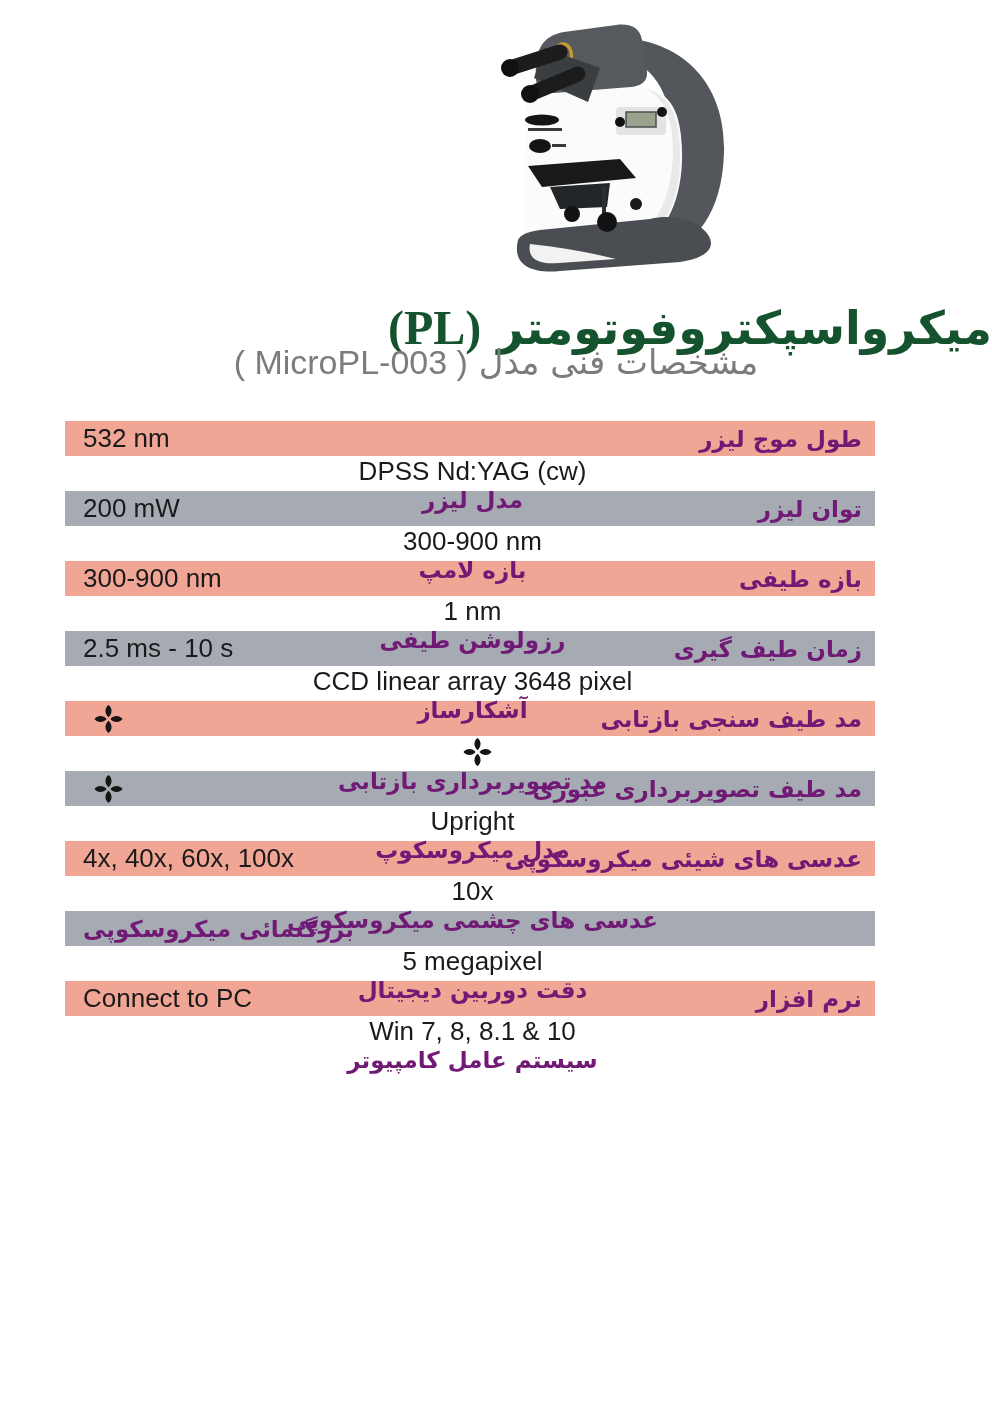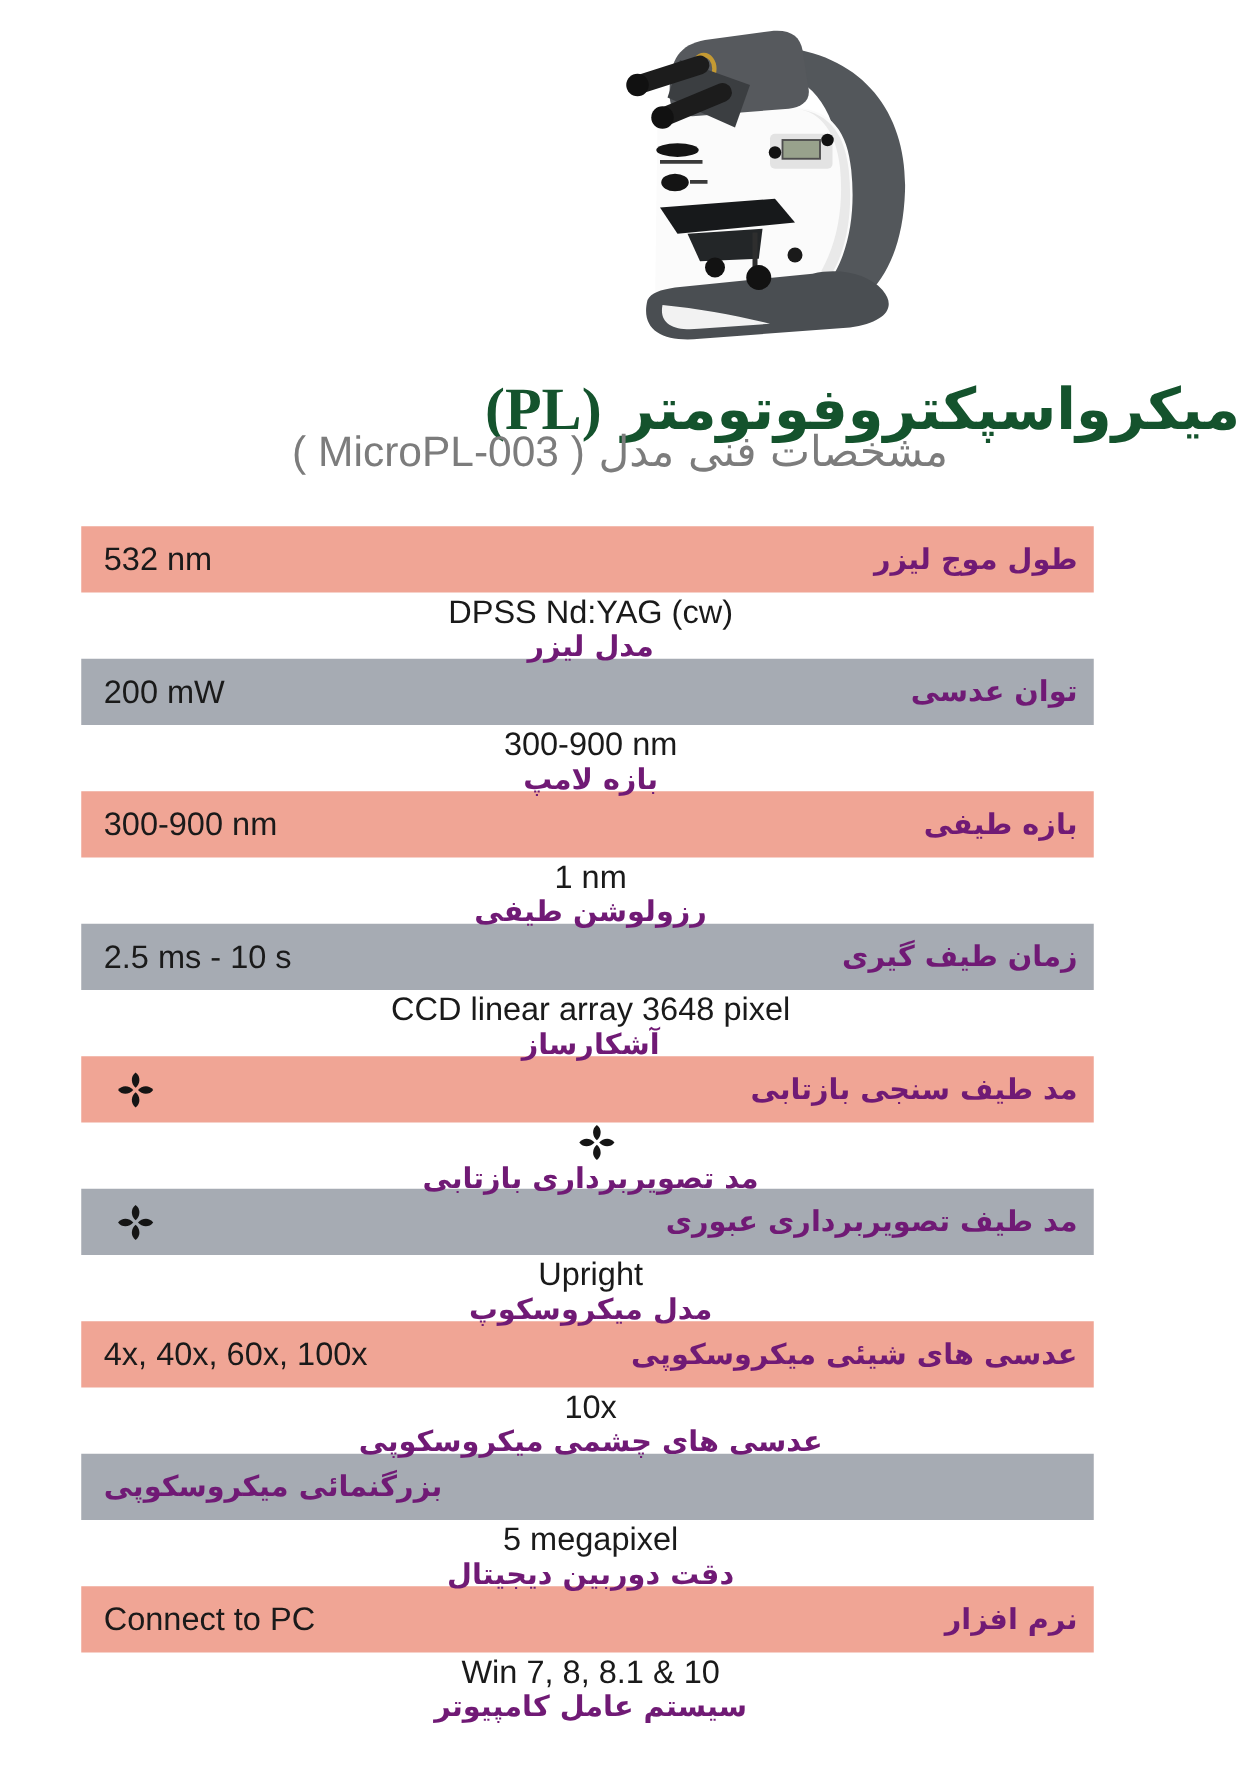--- a/index.html
+++ b/index.html
@@ -20,21 +20,21 @@
   }
   .subtitle{
     position:absolute;left:0;top:342px;width:100%;text-align:center;
     direction:rtl;color:#7c7c7c;font-size:34px;
     font-family:"DejaVu Sans", sans-serif;
   }
   .subtitle .latin{font-family:"Liberation Sans", sans-serif;}
   
   .spec-table{position:absolute;left:65px;top:421px;width:810px;}
   .row{
-    height:53px;display:flex;align-items:center;justify-content:space-between;
+    height:35px;display:flex;align-items:center;justify-content:space-between;
     box-sizing:border-box;padding:0 13px 0 18px;
   }
   .row.salmon{background:#f0a595;}
   .row.gray{background:#a6abb3;}
   .row.white{background:transparent;flex-direction:column;}
   .value{
     font-size:26px;color:#1a1a1a;font-family:"Liberation Sans", sans-serif;
     white-space:nowrap;display:flex;align-items:center;
   }
   .label{
@@ -105,21 +105,21 @@
     <div class="label">طول موج لیزر</div>
   </div>
 
   <div class="row white">
     <div class="value">DPSS Nd:YAG (cw)</div>
     <div class="label">مدل لیزر</div>
   </div>
 
   <div class="row gray">
     <div class="value">200 mW</div>
-    <div class="label">توان عدسی</div>
+    <div class="label">توان لیزر</div>
   </div>
 
   <div class="row white">
     <div class="value">300-900 nm</div>
     <div class="label">بازه لامپ</div>
   </div>
 
   <div class="row salmon">
     <div class="value">300-900 nm</div>
     <div class="label">بازه طیفی</div>

